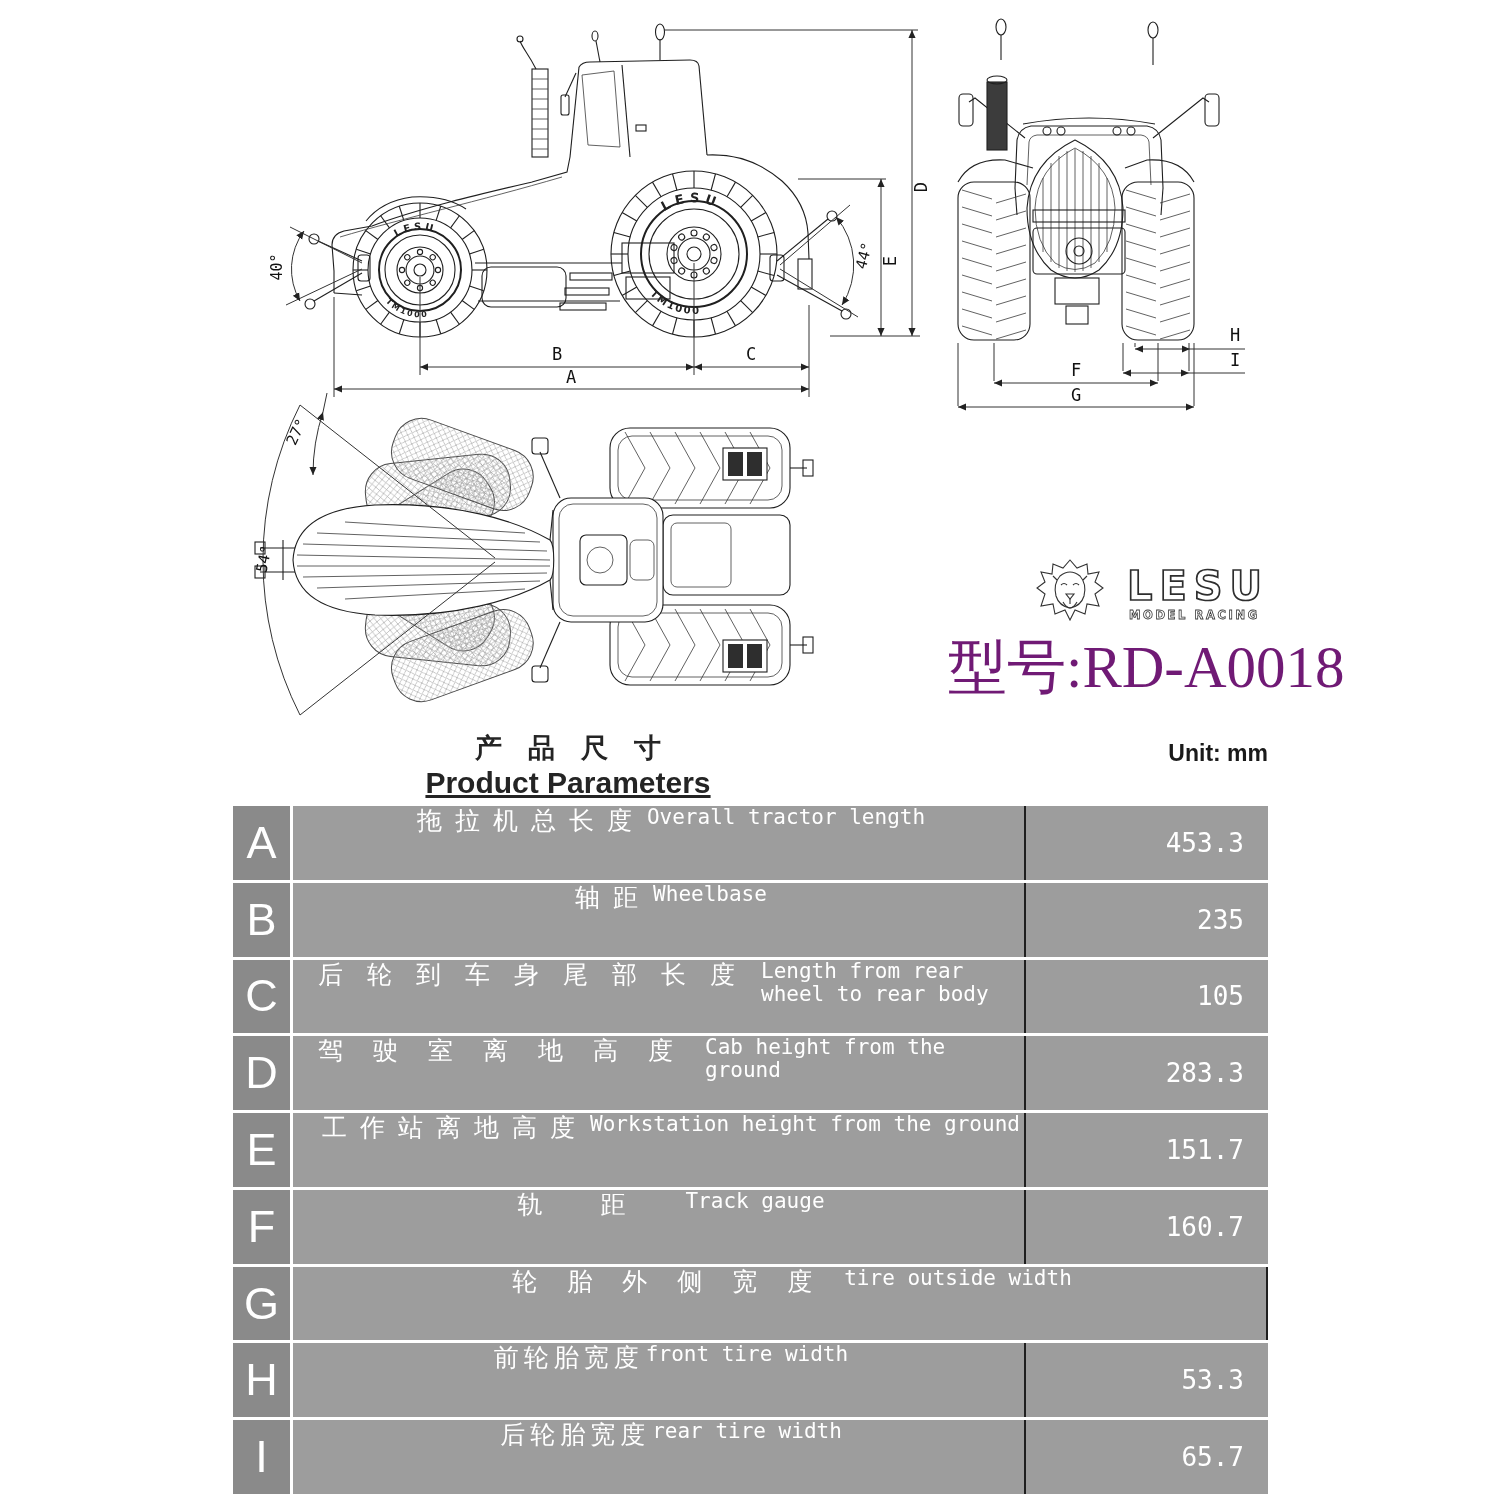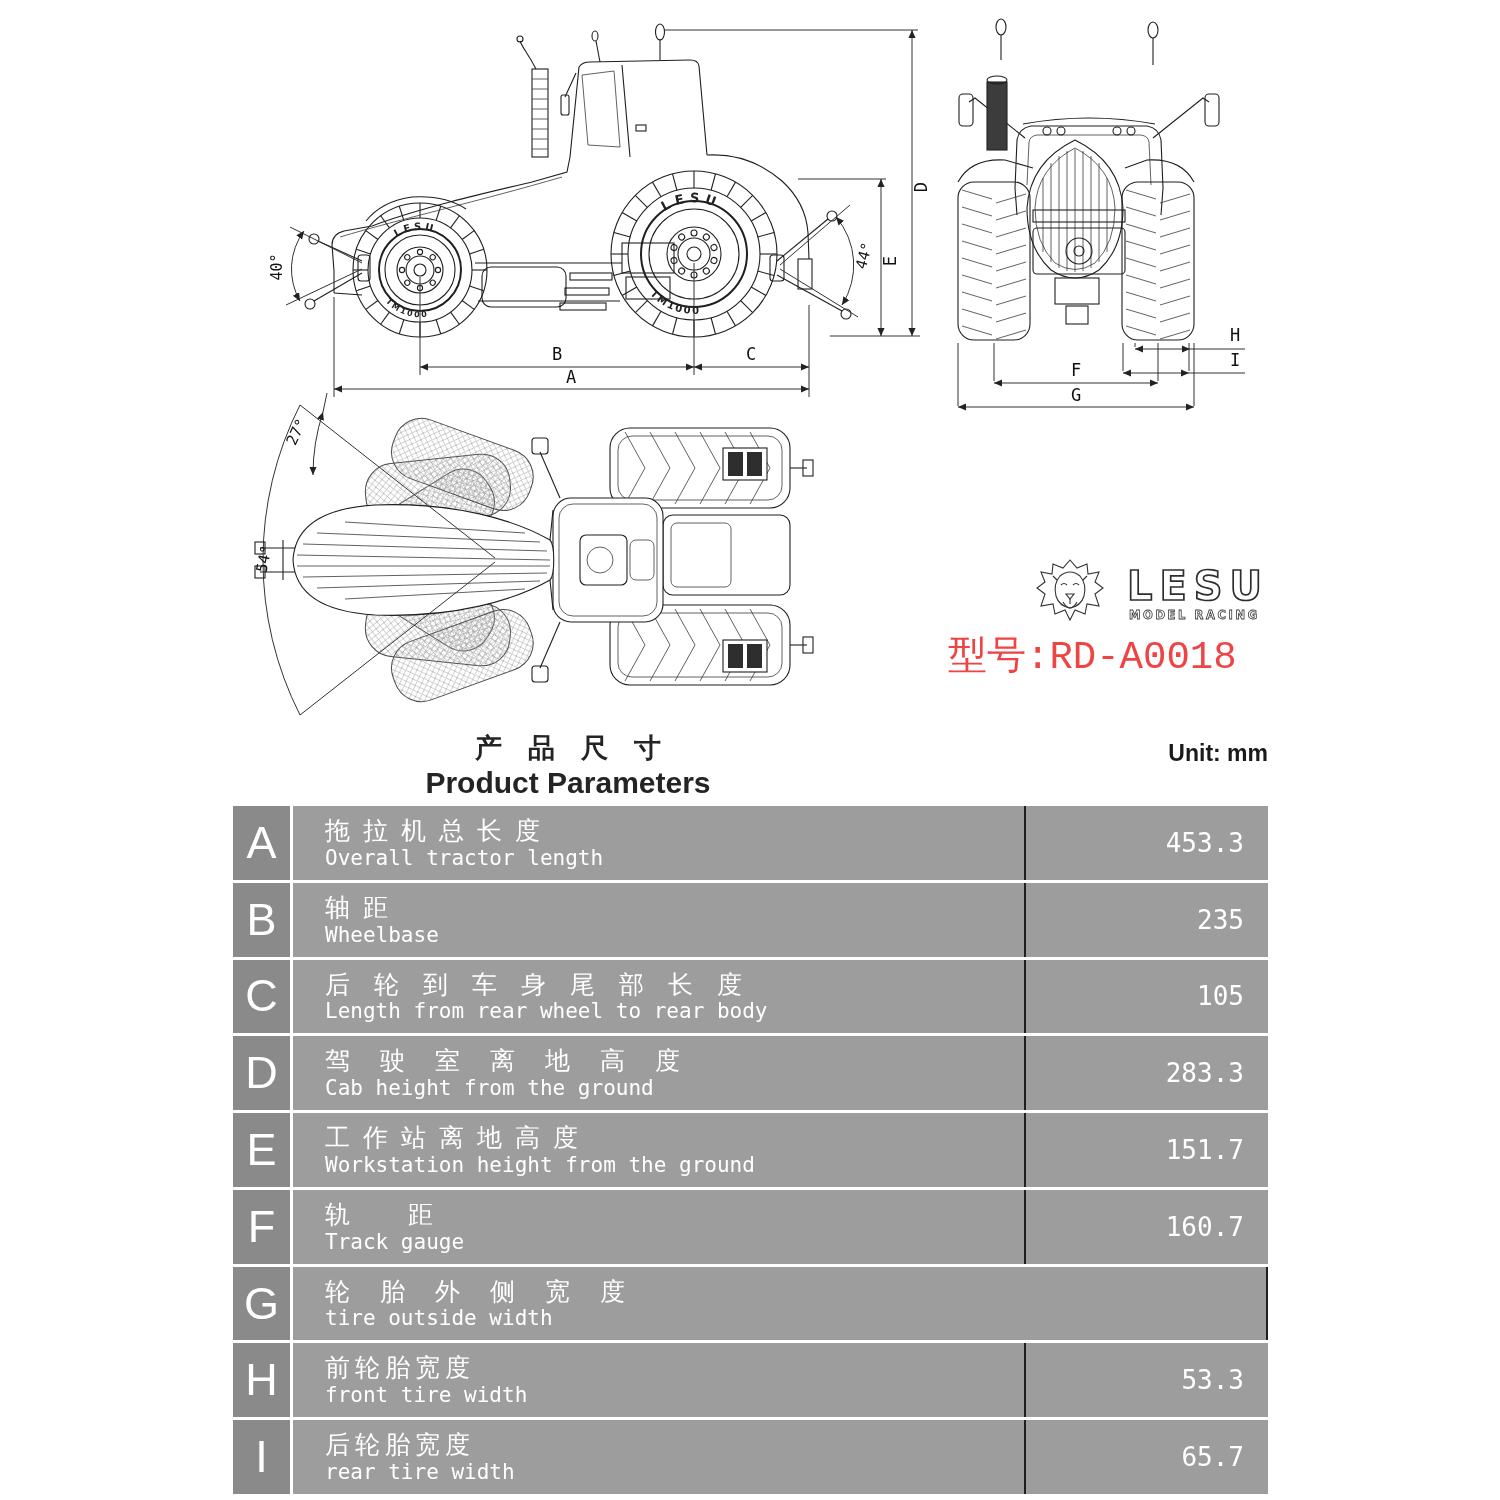--- a/index.html
+++ b/index.html
@@ -12,38 +12,38 @@
   svg .ln2{stroke:#3a3a3a;stroke-width:0.8;fill:none;}
   svg .dim{stroke:#333;stroke-width:1;fill:none;}
   svg .dimtxt{fill:#111;font:17px "DejaVu Sans Mono",monospace;}
   svg .dimtxt.sm{font-size:15px;}
   svg .tiretxt{fill:#222;font:bold 13px "DejaVu Sans",sans-serif;letter-spacing:5px;}
   svg .tiretxt2{fill:#222;font:bold 10px "DejaVu Sans",sans-serif;letter-spacing:2px;}
   svg .dark{fill:#2e2e2e;stroke:none;}
   
   .lesu-word{font:bold 40px "DejaVu Sans",sans-serif;letter-spacing:7px;fill:#fff;stroke:#2e2e2e;stroke-width:1.7;}
   .lesu-sub{font:bold 11.5px "DejaVu Sans",sans-serif;letter-spacing:2.6px;fill:#fff;stroke:#3a3a3a;stroke-width:0.8;}
-  #model-line{left:948px;top:628px;font-family:Liberation Mono, monospace;
-              font-size:39px;color:#ef4444;white-space:nowrap;}
+  #model-line{left:948px;top:628px;font-family:Liberation Serif, serif;
+              font-size:59px;color:#701a75;white-space:nowrap;}
   
   #heading-cn{left:333px;top:730px;width:470px;text-align:center;font-size:27px;font-weight:bold;
               letter-spacing:26px;color:#242424;white-space:nowrap;text-indent:26px;}
-  #heading-en{left:333px;top:766px;width:470px;text-align:center;font-size:30px;font-weight:bold;color:#242424;}
+  #heading-en{left:333px;top:766px;width:470px;text-align:center;font-size:30px;font-weight:bold;color:#242424;text-decoration:underline;}
   #unit-label{left:1000px;top:740px;width:268px;text-align:right;font-size:23px;font-weight:bold;color:#1a1a1a;}
   
   #param-table{left:233px;top:806px;width:1035px;height:688px;display:flex;flex-direction:column;
                gap:3px;background:#fff;}
   .trow{flex:1;display:flex;min-height:0;}
   .tletter{width:57px;background:var(--letter-bg,#8a8a8a);color:var(--cell-text,#fff);
            display:flex;align-items:center;justify-content:center;
            font-size:45px;font-family:"Liberation Sans",sans-serif;}
   .gap-light{width:3px;background:var(--divider-light,#fff);}
   .gap-dark{width:2px;background:var(--divider-dark,#1f1f1f);}
   .tlabel{flex:1;background:var(--cell-bg,#9d9d9d);color:var(--cell-text,#fff);
-          display:flex;flex-direction:column;justify-content:center;padding-left:32px;gap:2px;}
+          display:flex;justify-content:center;padding-left:25px;gap:2px;}
   .tlabel .cn{font-size:25px;line-height:1.15;white-space:nowrap;}
   .tlabel .en{font-size:21px;font-family:"DejaVu Sans Mono",monospace;line-height:1.1;}
   .tvalue{width:218px;background:var(--cell-bg,#9d9d9d);color:var(--cell-text,#fff);
           display:flex;align-items:center;justify-content:flex-end;padding-right:24px;
           font-size:26px;font-family:"DejaVu Sans Mono",monospace;}
 </style>
 </head>
 <body>
 
 <div id="canvas">

